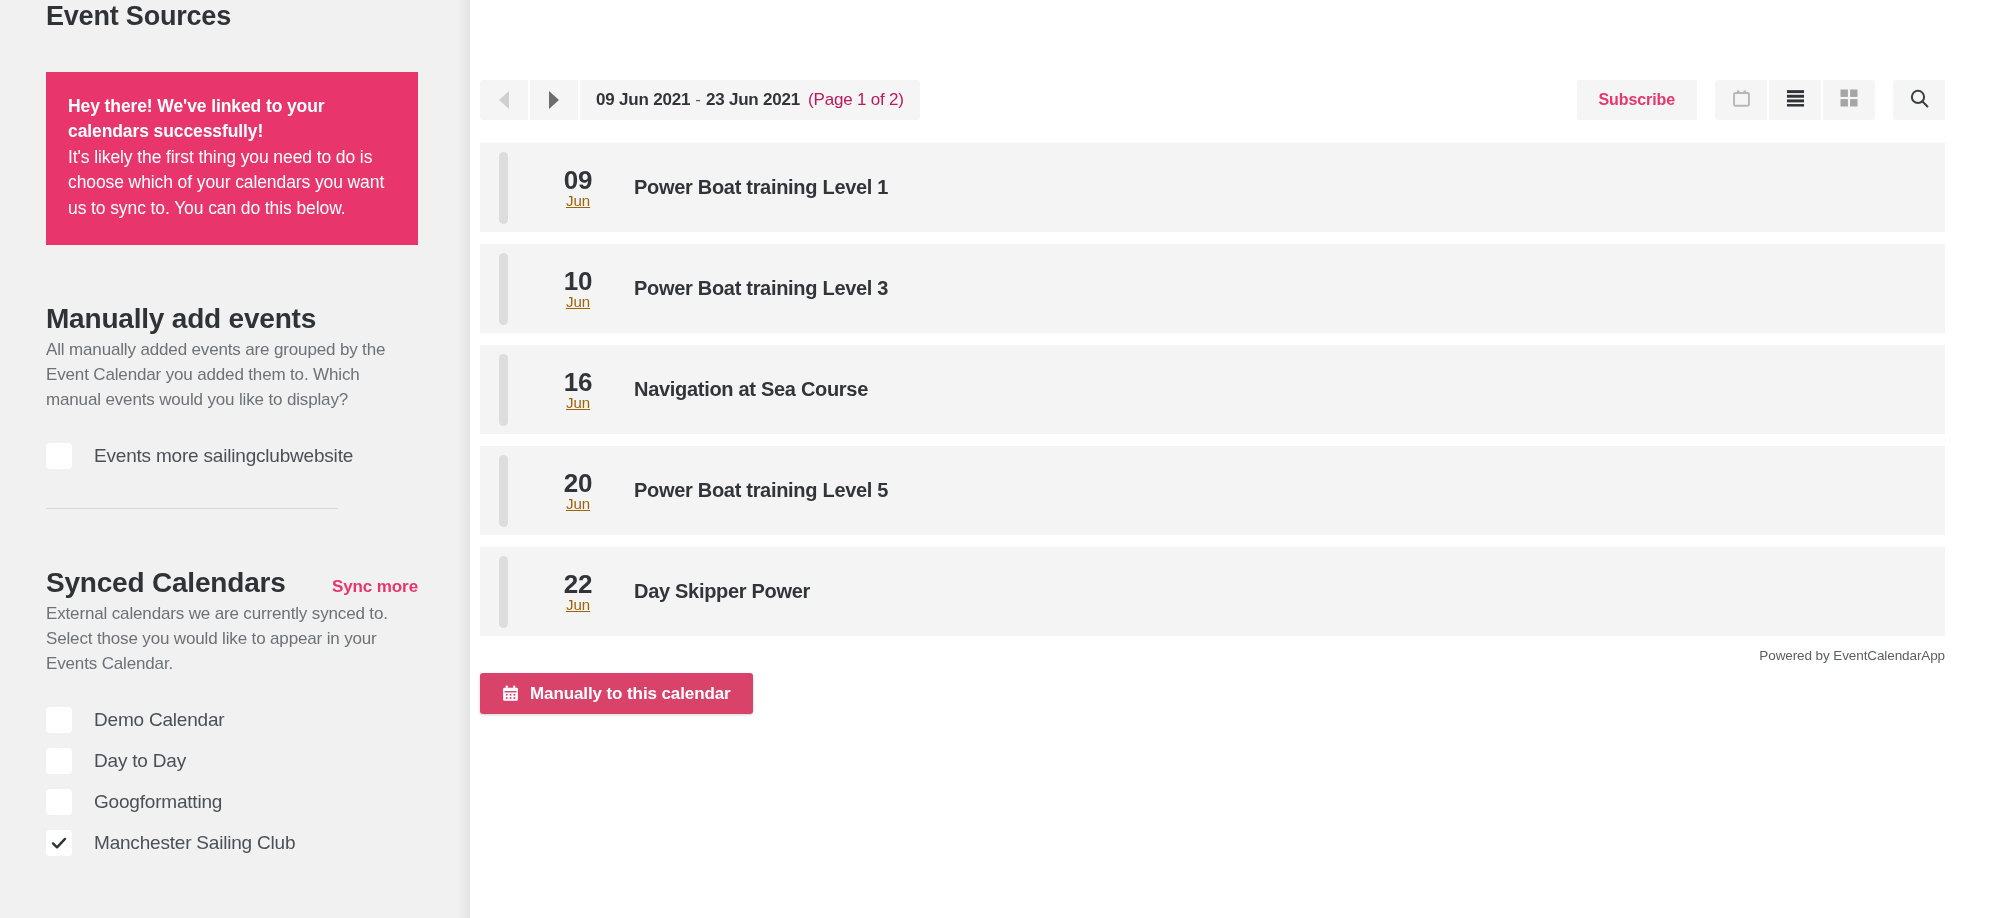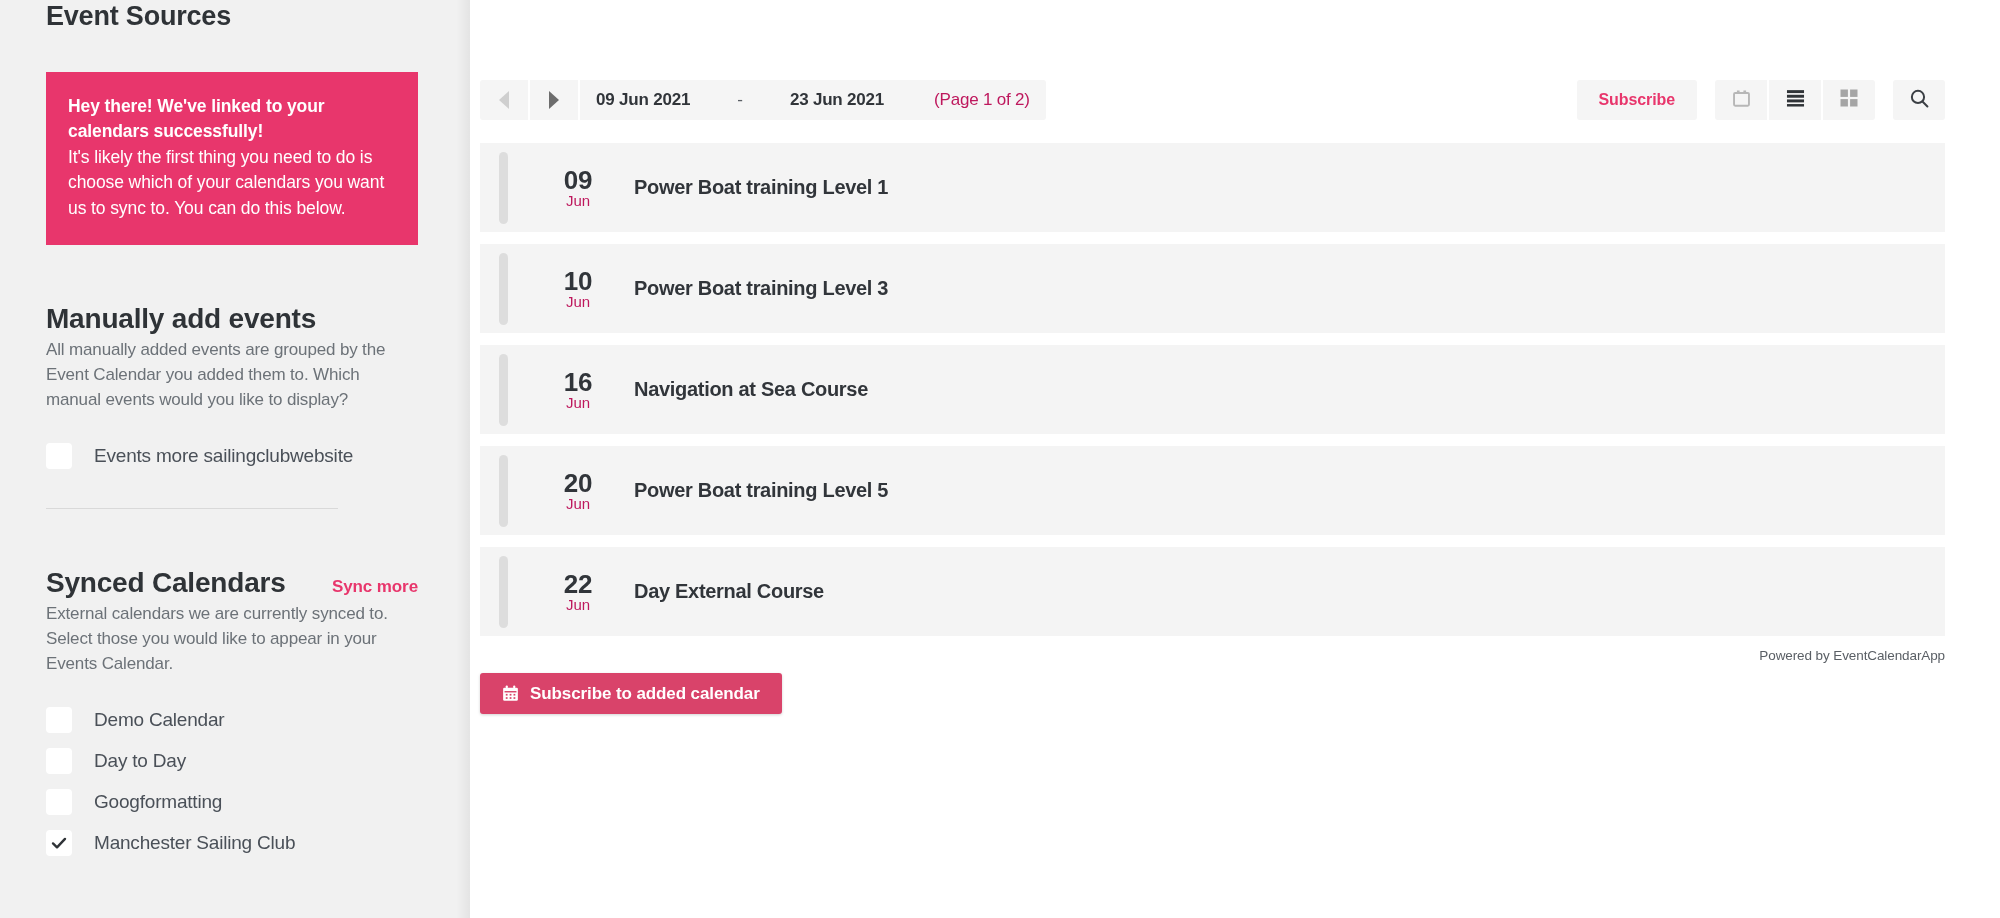--- a/index.html
+++ b/index.html
@@ -175,21 +175,20 @@
 
   .daterange {
     background: #f5f5f5;
     height: 40px;
     display: flex;
     align-items: center;
     padding: 0 16px;
     margin-left: 2px;
     border-radius: 0 3px 3px 0;
     white-space: nowrap;
-    gap: 42px;
   }
   .daterange .strong {
     font-size: 17px;
     font-weight: bold;
     color: #31353a;
     letter-spacing: -0.2px;
   }
   .daterange .dash {
     font-size: 17px;
     color: #5b6066;
@@ -260,21 +259,22 @@
     line-height: 1;
   }
   .event-day {
     font-size: 26px;
     font-weight: bold;
     color: #31353a;
     letter-spacing: -0.3px;
   }
   .event-month {
     font-size: 15px;
-    color: #be185d;
+    color: #a16207;
+    text-decoration: underline;
   }
   .event-title {
     font-size: 20px;
     font-weight: bold;
     color: #31353a;
     letter-spacing: -0.3px;
   }
 
   .powered {
     text-align: right;
@@ -485,21 +485,21 @@
         </div>
         <div class="event-title">Power Boat training Level 5</div>
       </div>
 
       <div class="event-row">
         <span class="event-bar"></span>
         <div class="event-date">
           <div class="event-day">22</div>
           <div class="event-month">Jun</div>
         </div>
-        <div class="event-title">Day External Course</div>
+        <div class="event-title">Day Skipper Power</div>
       </div>
 
     </div>
 
     <div class="powered">Powered by EventCalendarApp</div>
 
     <div class="btn-cta">
       <span class="cal-ico">
         <svg width="17" height="17" viewBox="0 0 18 18" aria-hidden="true">
           <rect x="1.2" y="2.8" width="15.6" height="14.0" rx="1.4" fill="#ffffff"></rect>
@@ -507,17 +507,17 @@
           <rect x="11.9" y="0.6" width="2.1" height="3.6" rx="0.8" fill="#ffffff"></rect>
           <rect x="2.7" y="6.4" width="12.6" height="1.5" fill="#d9436a"></rect>
           <rect x="4.0" y="9.4" width="1.9" height="1.8" fill="#d9436a"></rect>
           <rect x="8.1" y="9.4" width="1.9" height="1.8" fill="#d9436a"></rect>
           <rect x="12.2" y="9.4" width="1.9" height="1.8" fill="#d9436a"></rect>
           <rect x="4.0" y="12.9" width="1.9" height="1.8" fill="#d9436a"></rect>
           <rect x="8.1" y="12.9" width="1.9" height="1.8" fill="#d9436a"></rect>
           <rect x="12.2" y="12.9" width="1.9" height="1.8" fill="#d9436a"></rect>
         </svg>
       </span>
-      <span>Subscribe to added calendar</span>
+      <span>Manually to this calendar</span>
     </div>
 
   </div>
 </main>
 
 </body></html>

